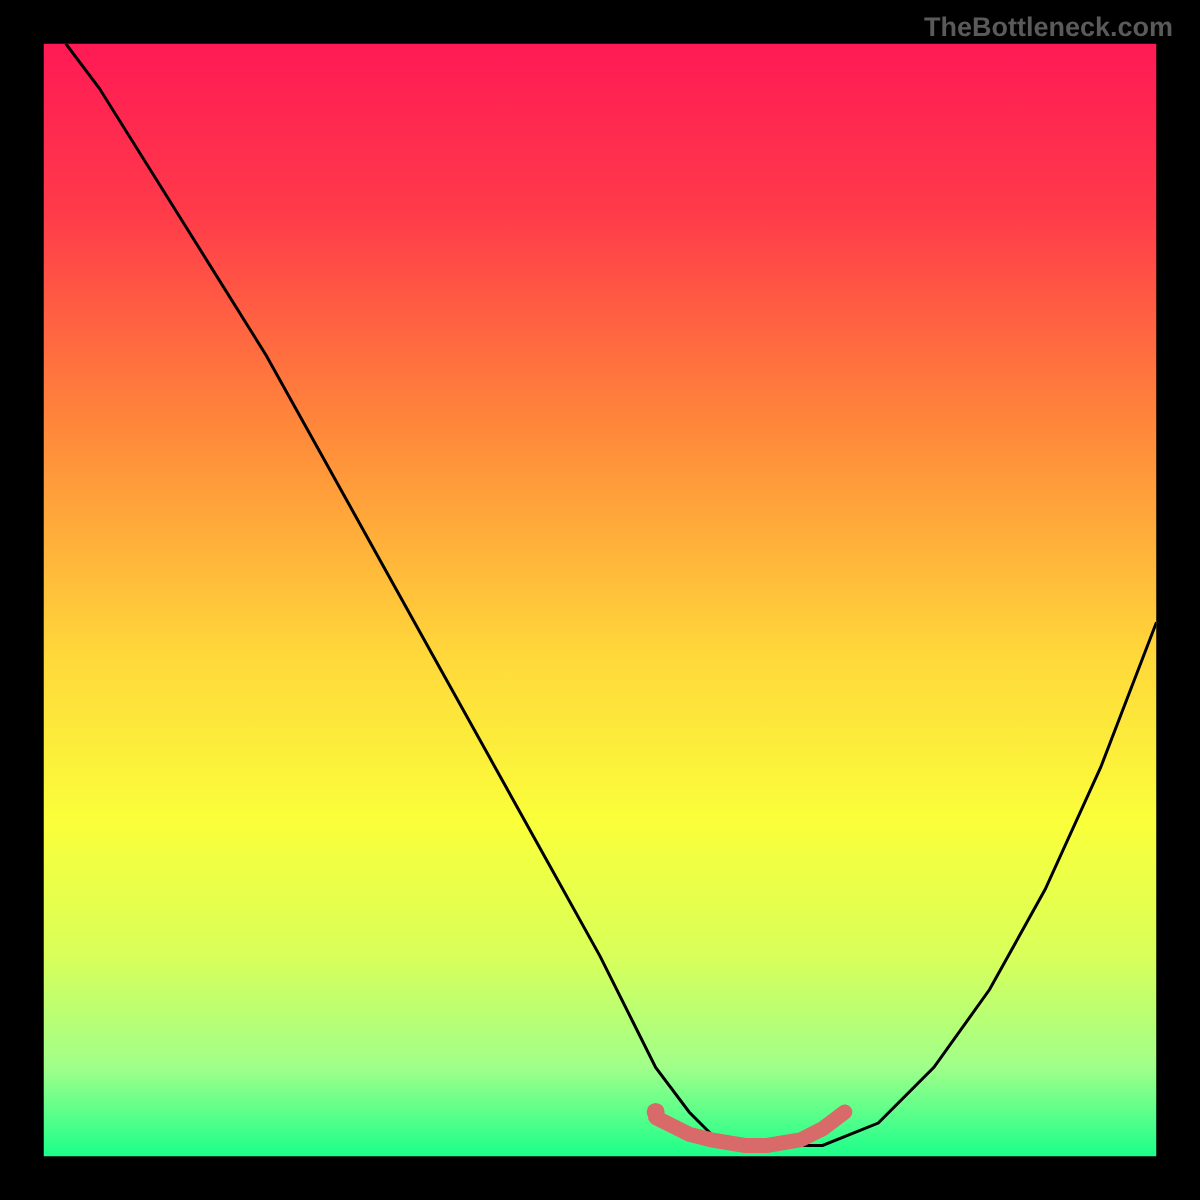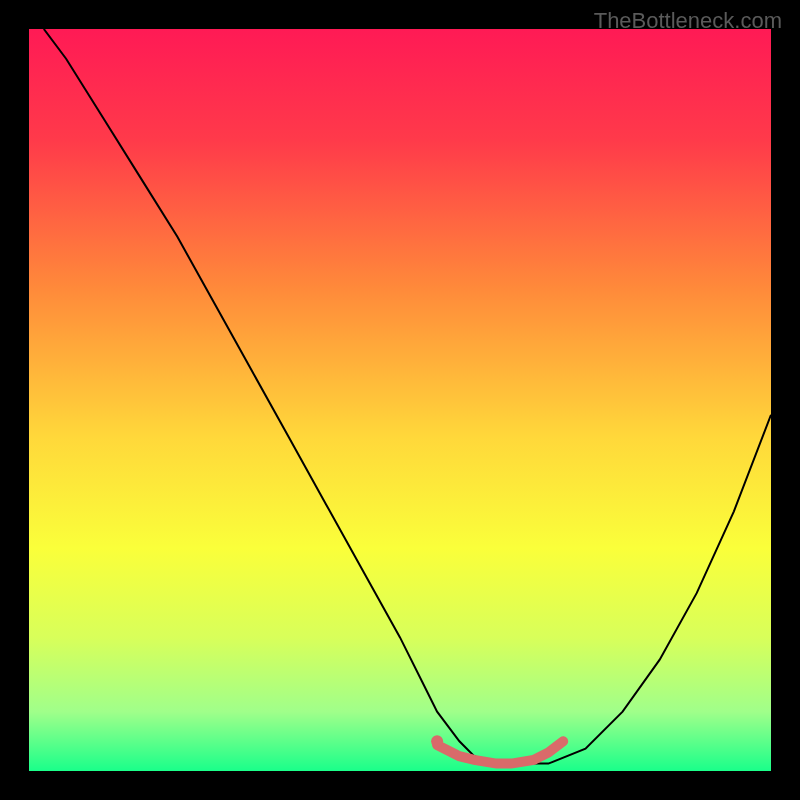--- a/index.html
+++ b/index.html
@@ -9,22 +9,22 @@
     height: 800px;
     background: #000;
     position: relative;
     font-family: Arial, sans-serif;
   }
   .watermark {
     position: absolute;
     top: 8px;
     right: 18px;
     color: #5a5a5a;
-    font-size: 22px;
-    font-weight: 400;
+    font-size: 18px;
+    font-weight: 700;
     z-index: 10;
   }
   .plot-area {
     position: absolute;
     left: 29px;
     top: 29px;
     width: 742px;
     height: 742px;
   }
   svg {

